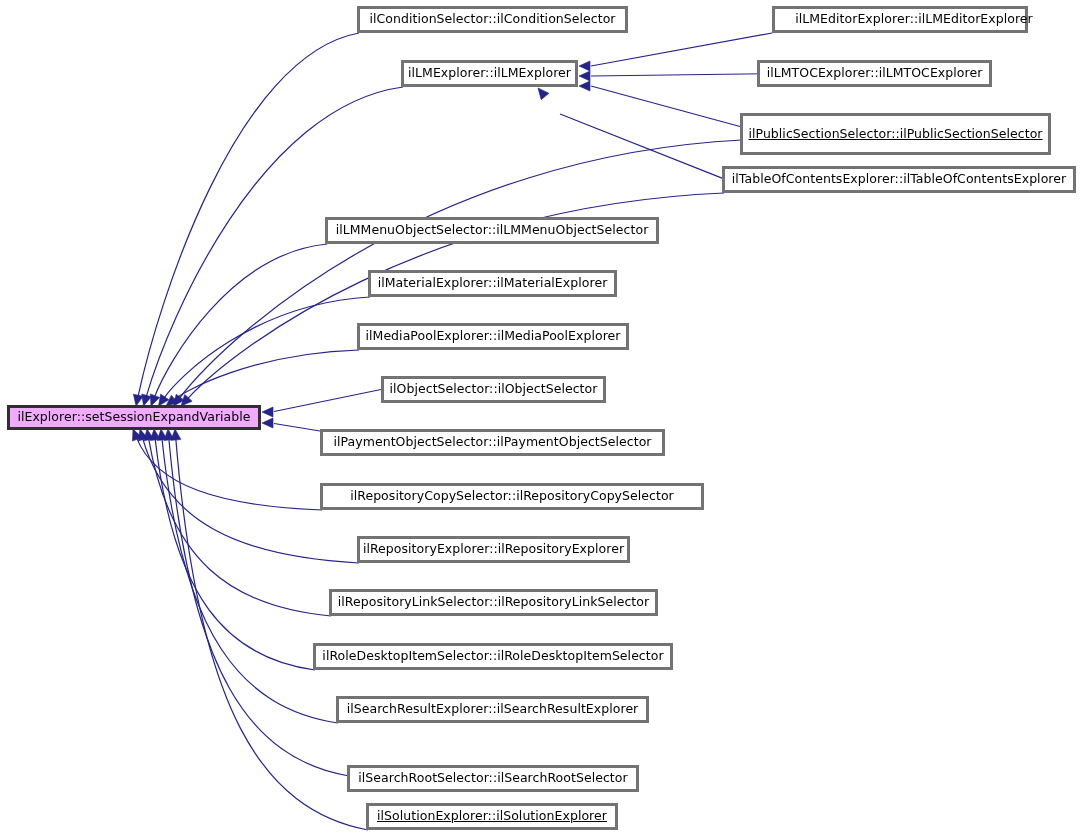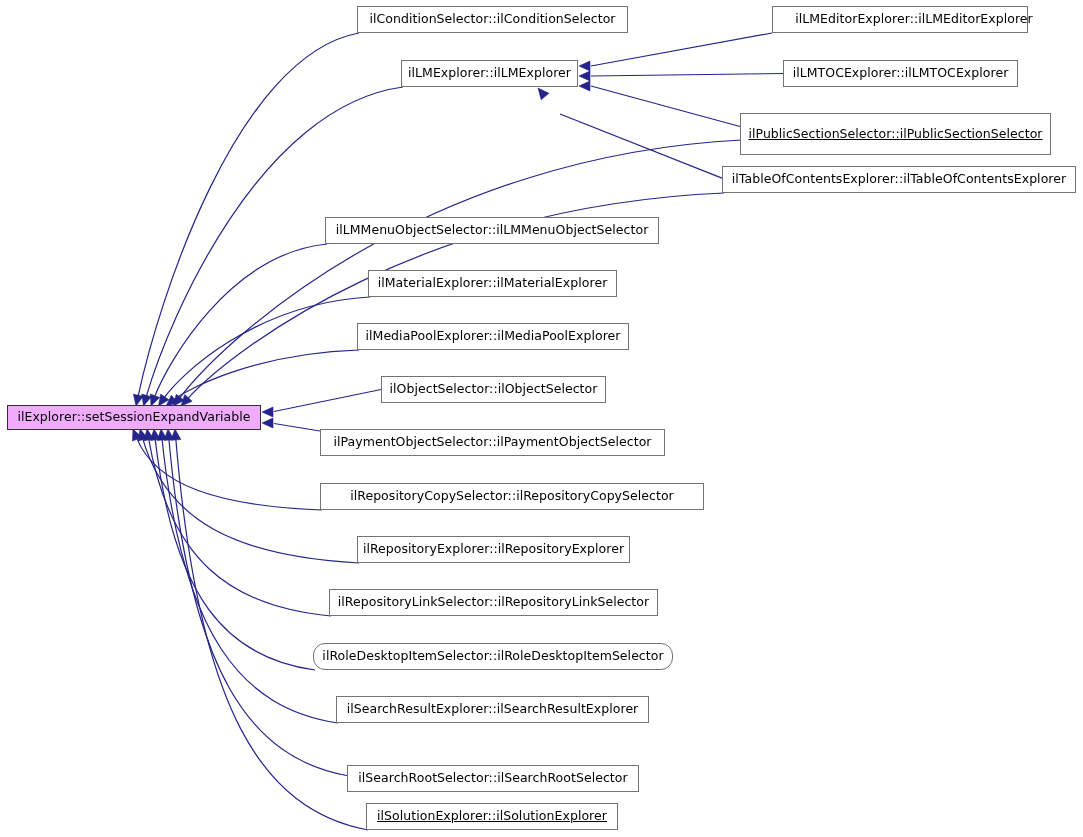--- a/index.html
+++ b/index.html
@@ -1,19 +1,19 @@
 <!DOCTYPE html>
 <html><head>
 <meta charset="utf-8">
 <style>
   html,body{margin:0;padding:0;background:#ffffff;}
   body{font-family:"DejaVu Sans","Liberation Sans",sans-serif;}
   #graph{position:relative;width:1083px;height:837px;overflow:hidden;background:#ffffff;}
   #edges{position:absolute;left:0;top:0;width:1083px;height:837px;}
-  .node{position:absolute;box-sizing:border-box;border:1px solid #737373;
+  .node{position:absolute;box-sizing:border-box;border:3px solid #737373;
         background:#ffffff;color:#000000;font-size:12.5px;line-height:1;
         display:flex;align-items:center;justify-content:center;
         white-space:nowrap;letter-spacing:0.05px;}
   .node.root{background:#f0abfc;border-color:#303030;}
   .node-label{pointer-events:none;}
 </style>
 </head>
 <body>
 
 <div id="graph">
@@ -64,21 +64,21 @@
     </div>
     <div class="node" style="left: 357px; top: 6px; width: 271px; height: 27px;">
       <span class="node-label">ilConditionSelector::ilConditionSelector</span>
     </div>
     <div class="node" style="left: 401px; top: 60px; width: 177px; height: 27px;">
       <span class="node-label">ilLMExplorer::ilLMExplorer</span>
     </div>
     <div class="node" style="left: 772px; top: 6px; width: 256px; height: 27px; padding-left: 28px;">
       <span class="node-label">ilLMEditorExplorer::ilLMEditorExplorer</span>
     </div>
-    <div class="node" style="left: 783px; top: 60px; width: 235px; height: 27px; text-align: center;">
+    <div class="node" style="left: 757px; top: 60px; width: 235px; height: 27px; text-align: center;">
       <span class="node-label">ilLMTOCExplorer::ilLMTOCExplorer</span>
     </div>
     <div class="node" style="left: 740px; top: 113px; width: 311px; height: 42px; text-decoration: underline;">
       <span class="node-label">ilPublicSectionSelector::ilPublicSectionSelector</span>
     </div>
     <div class="node" style="left: 722px; top: 166px; width: 354px; height: 27px;">
       <span class="node-label">ilTableOfContentsExplorer::ilTableOfContentsExplorer</span>
     </div>
     <div class="node" style="left: 325px; top: 217px; width: 334px; height: 27px;">
       <span class="node-label">ilLMMenuObjectSelector::ilLMMenuObjectSelector</span>
@@ -97,21 +97,21 @@
     </div>
     <div class="node" style="left: 320px; top: 483px; width: 384px; height: 27px;">
       <span class="node-label">ilRepositoryCopySelector::ilRepositoryCopySelector</span>
     </div>
     <div class="node" style="left: 357px; top: 536px; width: 273px; height: 27px; text-align: right;">
       <span class="node-label">ilRepositoryExplorer::ilRepositoryExplorer</span>
     </div>
     <div class="node" style="left: 329px; top: 589px; width: 329px; height: 27px;">
       <span class="node-label">ilRepositoryLinkSelector::ilRepositoryLinkSelector</span>
     </div>
-    <div class="node" style="left: 313px; top: 643px; width: 360px; height: 27px; border-radius: 12px;">
+    <div class="node" style="left: 313px; top: 643px; width: 360px; height: 27px;">
       <span class="node-label">ilRoleDesktopItemSelector::ilRoleDesktopItemSelector</span>
     </div>
     <div class="node" style="left: 336px; top: 696px; width: 313px; height: 27px;">
       <span class="node-label">ilSearchResultExplorer::ilSearchResultExplorer</span>
     </div>
     <div class="node" style="left: 347px; top: 765px; width: 292px; height: 27px; justify-content: center;">
       <span class="node-label">ilSearchRootSelector::ilSearchRootSelector</span>
     </div>
     <div class="node" style="left: 366px; top: 803px; width: 252px; height: 27px; text-decoration: underline;">
       <span class="node-label">ilSolutionExplorer::ilSolutionExplorer</span>

